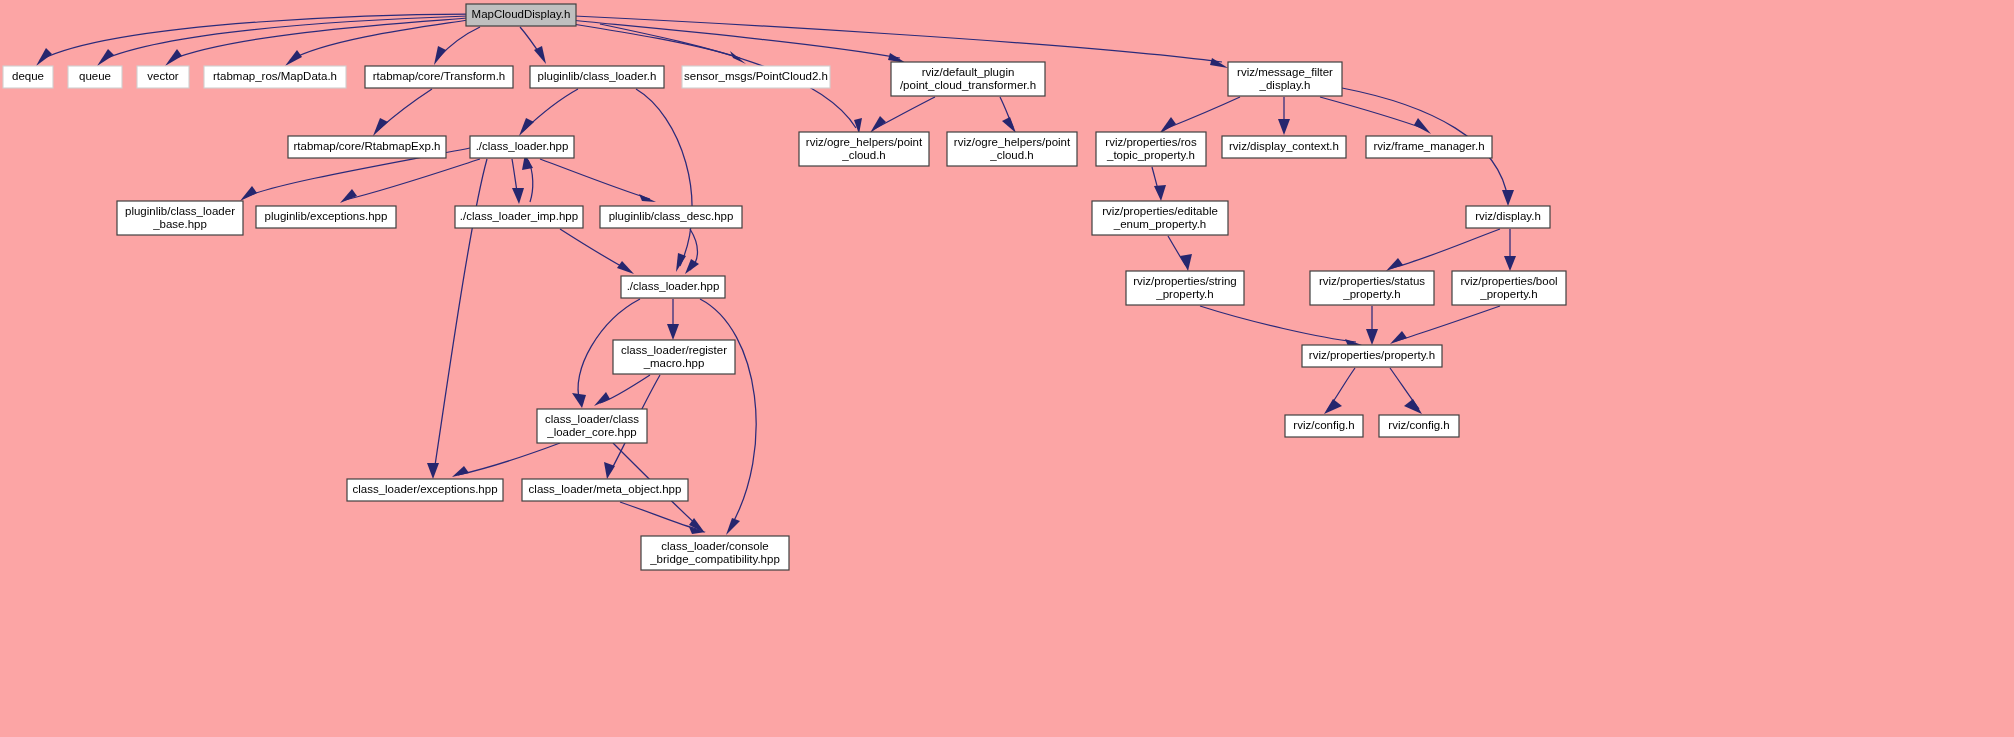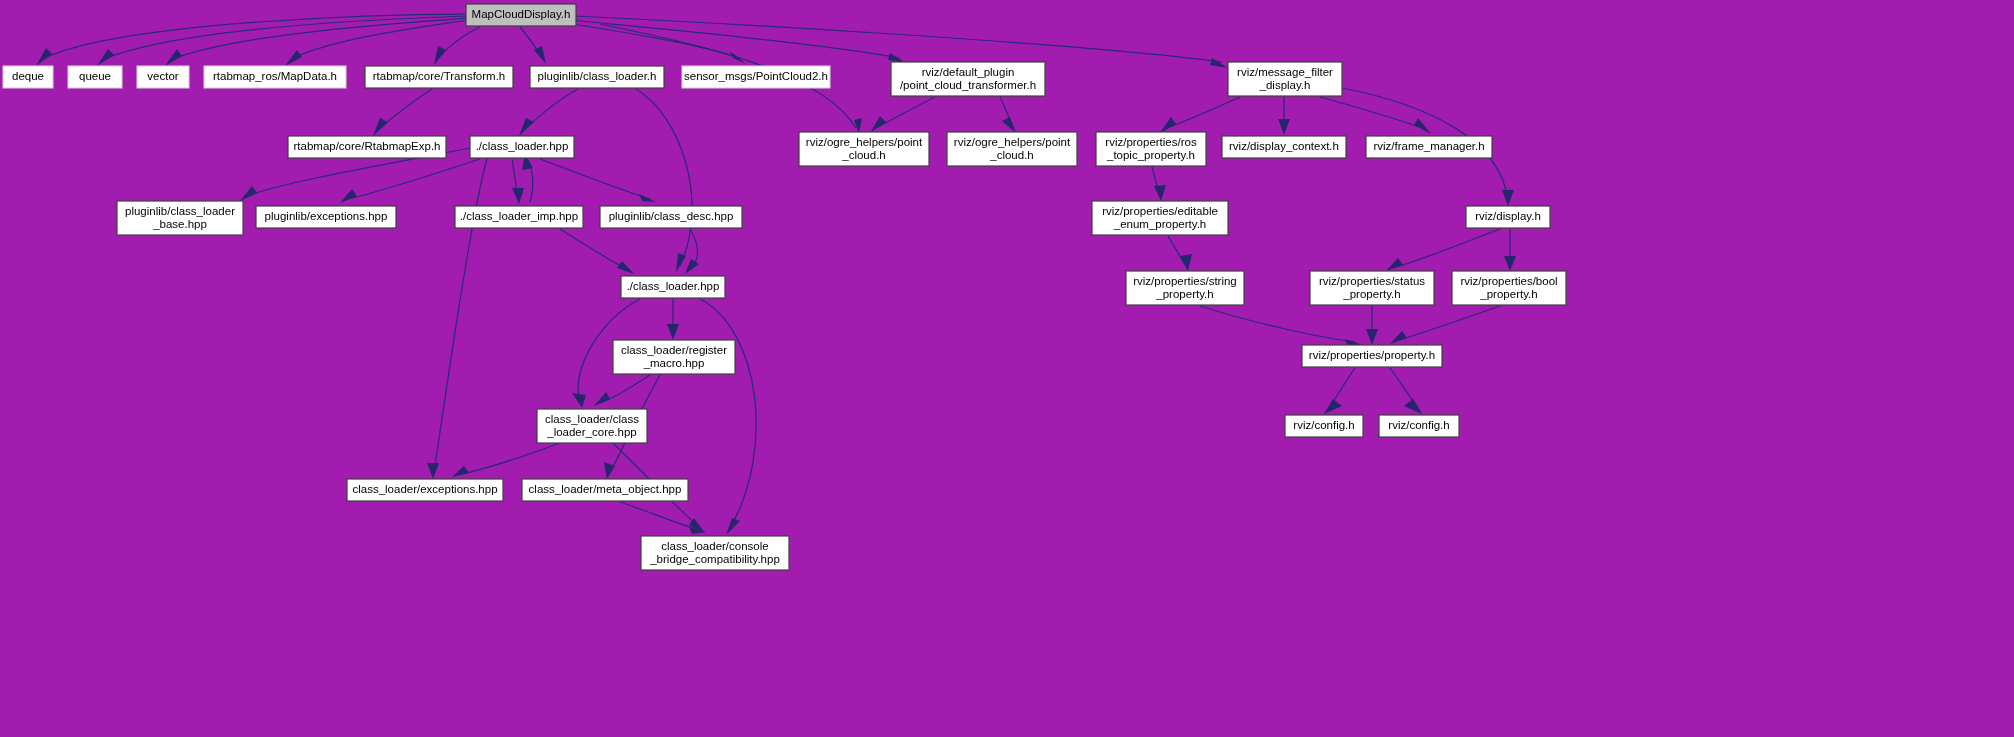--- a/index.html
+++ b/index.html
@@ -4,21 +4,21 @@
 <style>
   html, body {
     margin: 0;
     padding: 0;
     background: #ffffff;
   }
   #graph-root {
     position: relative;
     width: 2014px;
     height: 737px;
-    background: #a21caf;
+    background: #fca5a5;
     font-family: "Liberation Sans", "DejaVu Sans", sans-serif;
     overflow: hidden;
   }
   svg.graph-canvas {
     position: absolute;
     top: 0;
     left: 0;
     width: 2014px;
     height: 737px;
     display: block;

